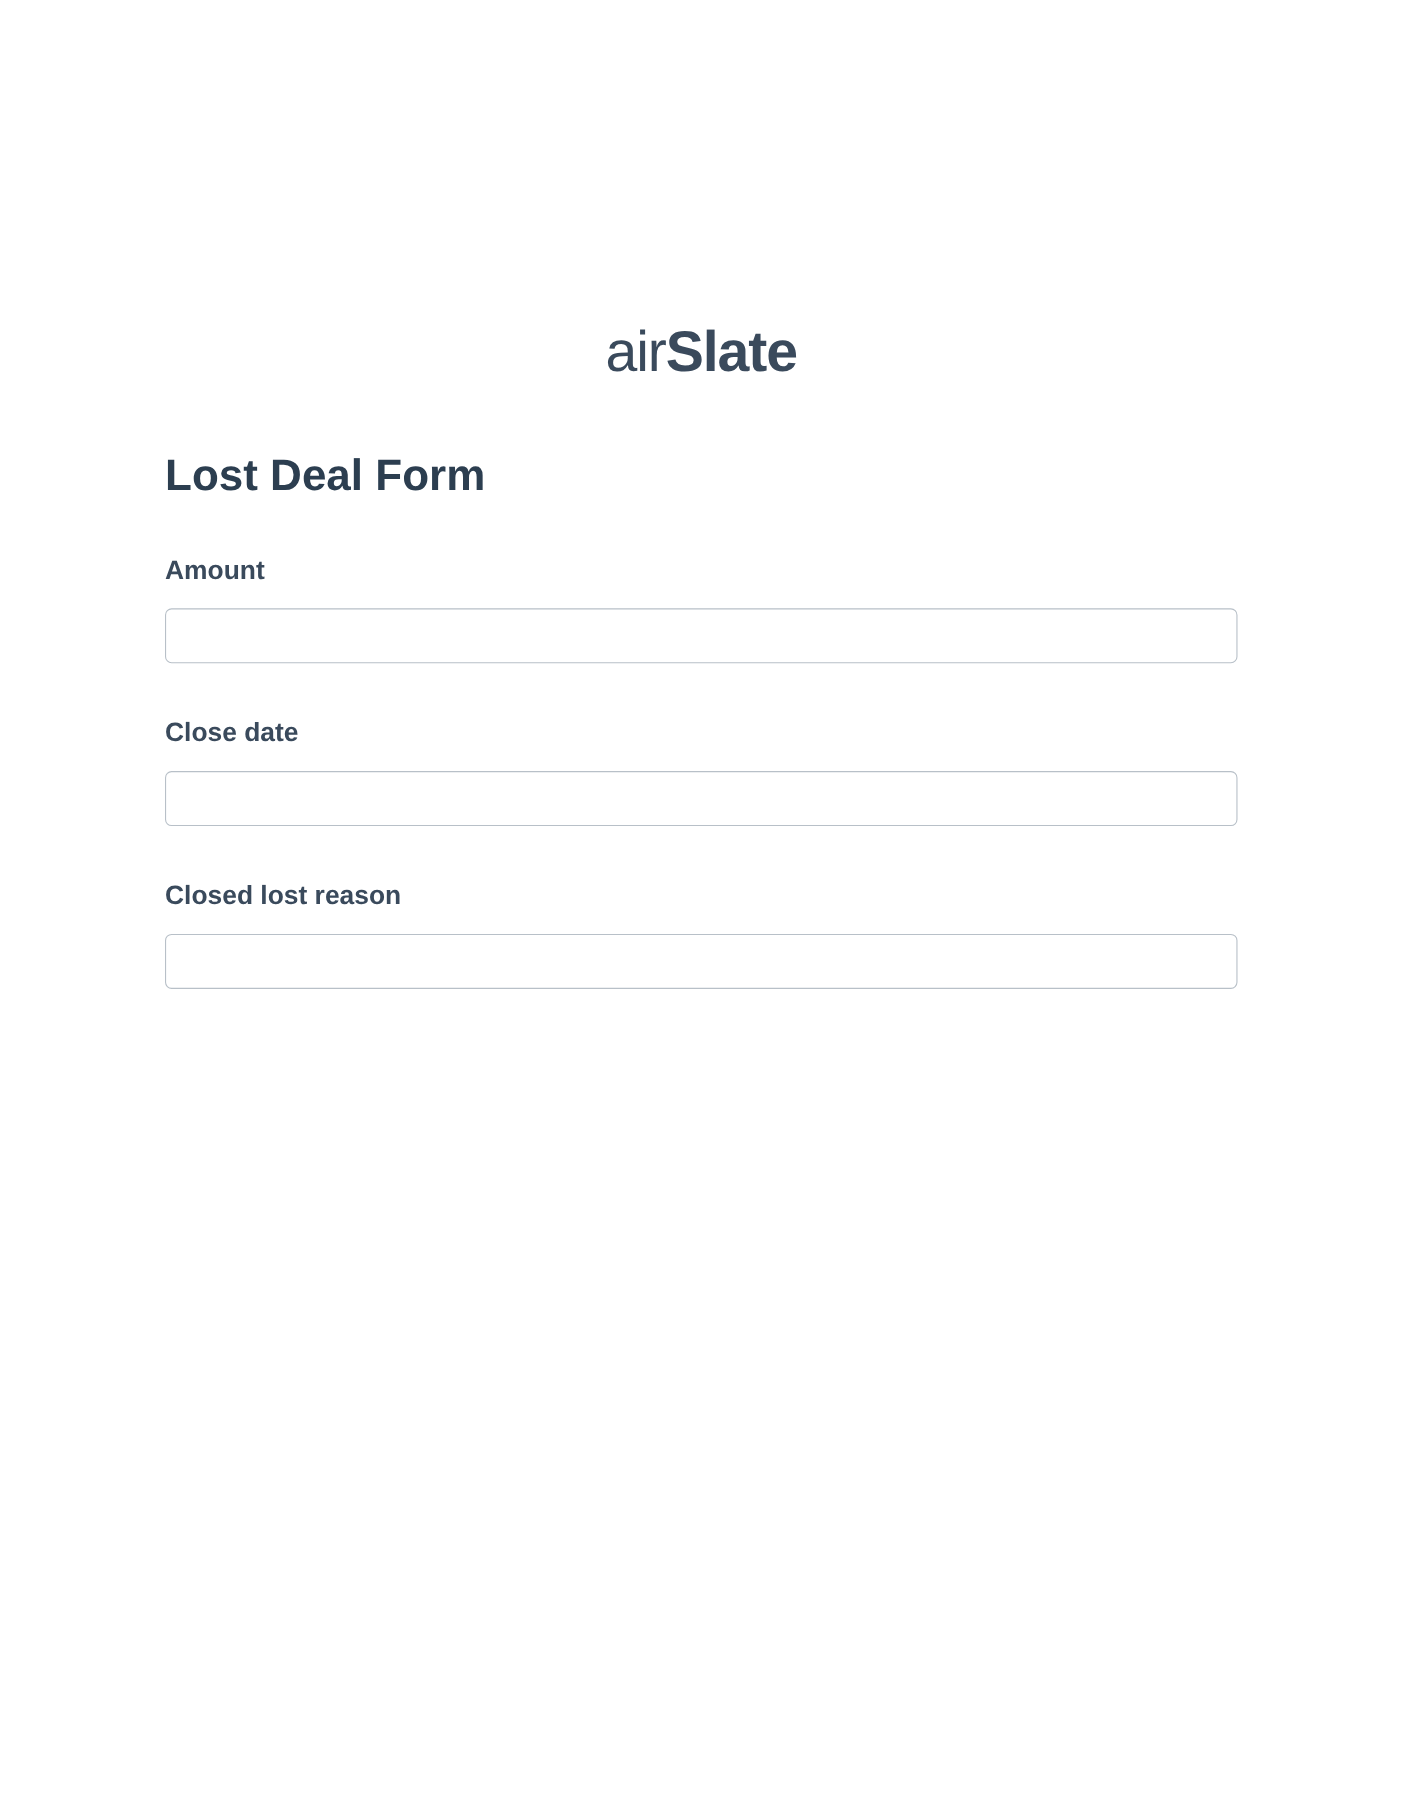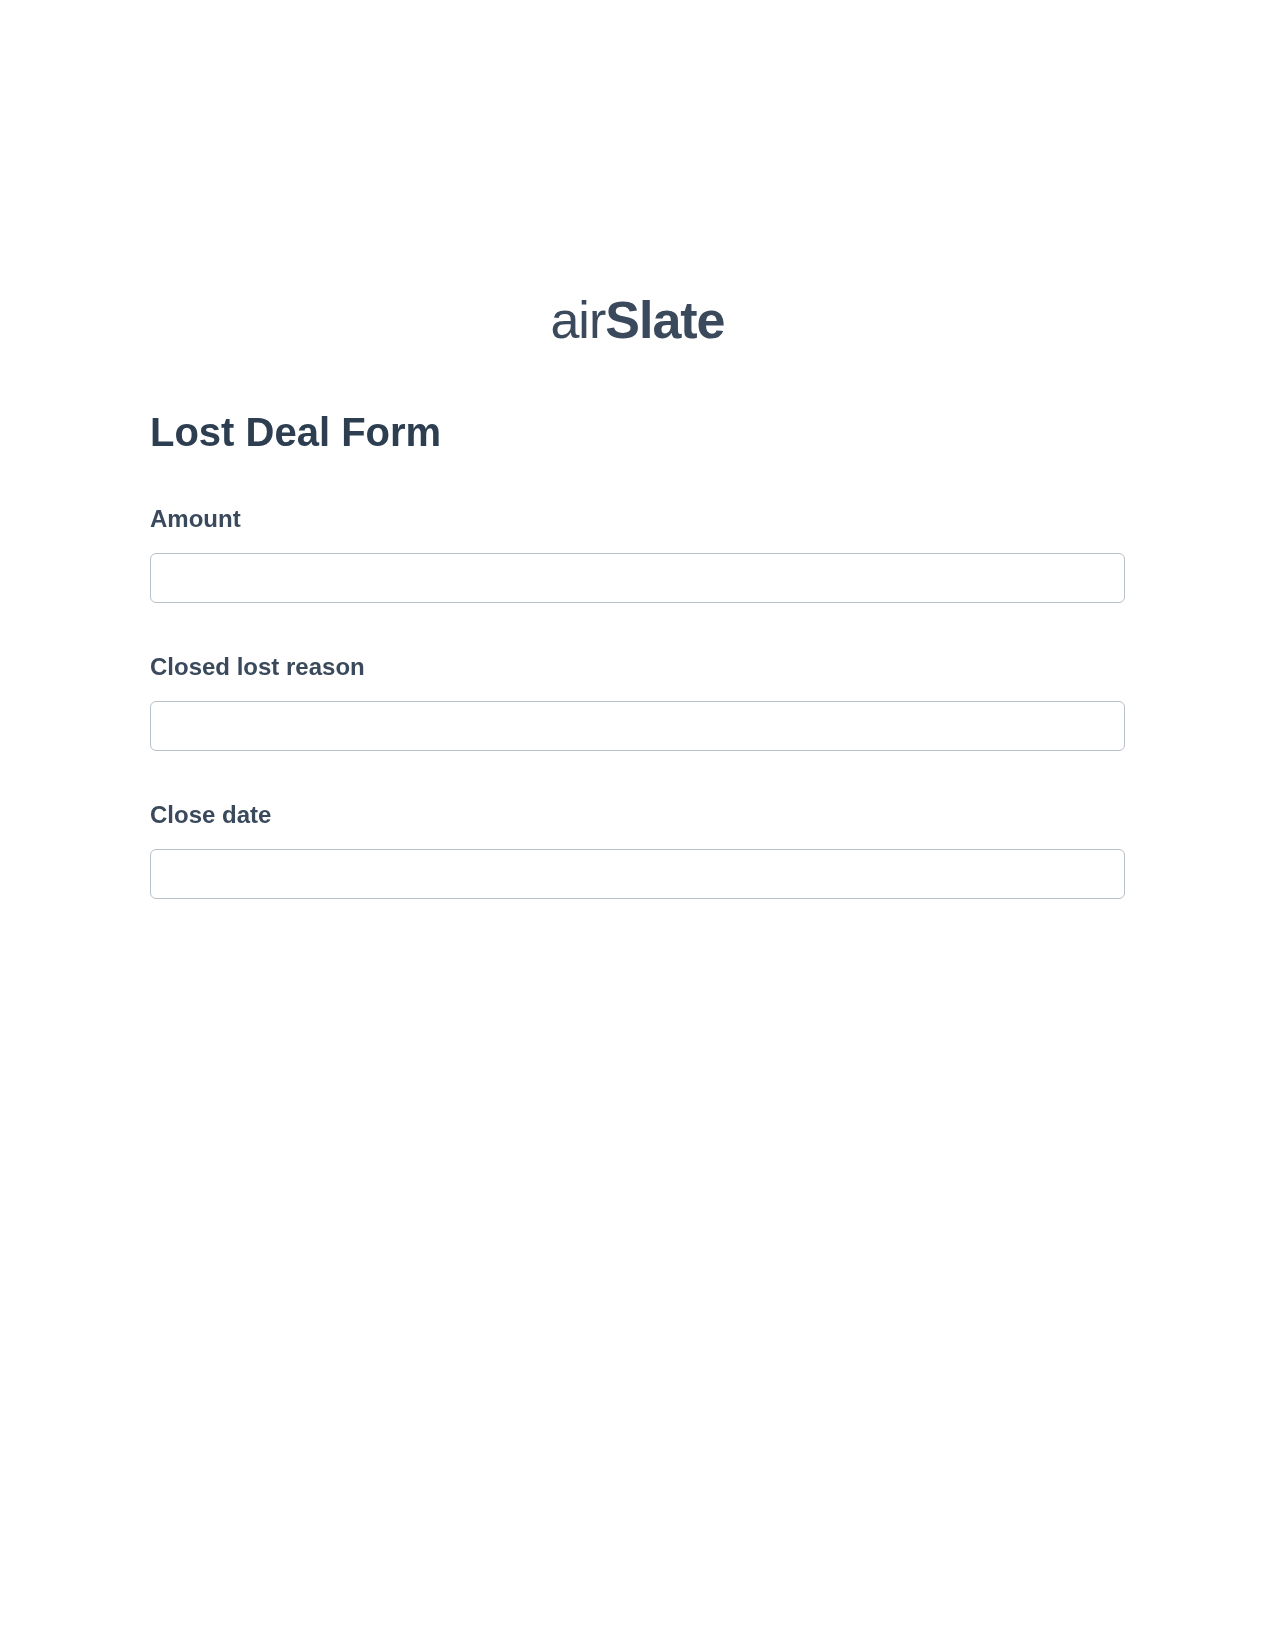--- a/index.html
+++ b/index.html
@@ -78,21 +78,21 @@
 
   <h1 class="form-title">Lost Deal Form</h1>
 
 
   <div class="form-field">
     <label class="field-label">Amount</label>
     <input type="text" class="field-input" value="" style="">
   </div>
 
   <div class="form-field">
-    <label class="field-label">Closed lost reason</label>
+    <label class="field-label">Close date</label>
     <input type="text" class="field-input" value="" style="">
   </div>
 
   <div class="form-field">
-    <label class="field-label">Close date</label>
+    <label class="field-label">Closed lost reason</label>
     <input type="text" class="field-input" value="" style="">
   </div>
 </div>
 
 </body></html>

